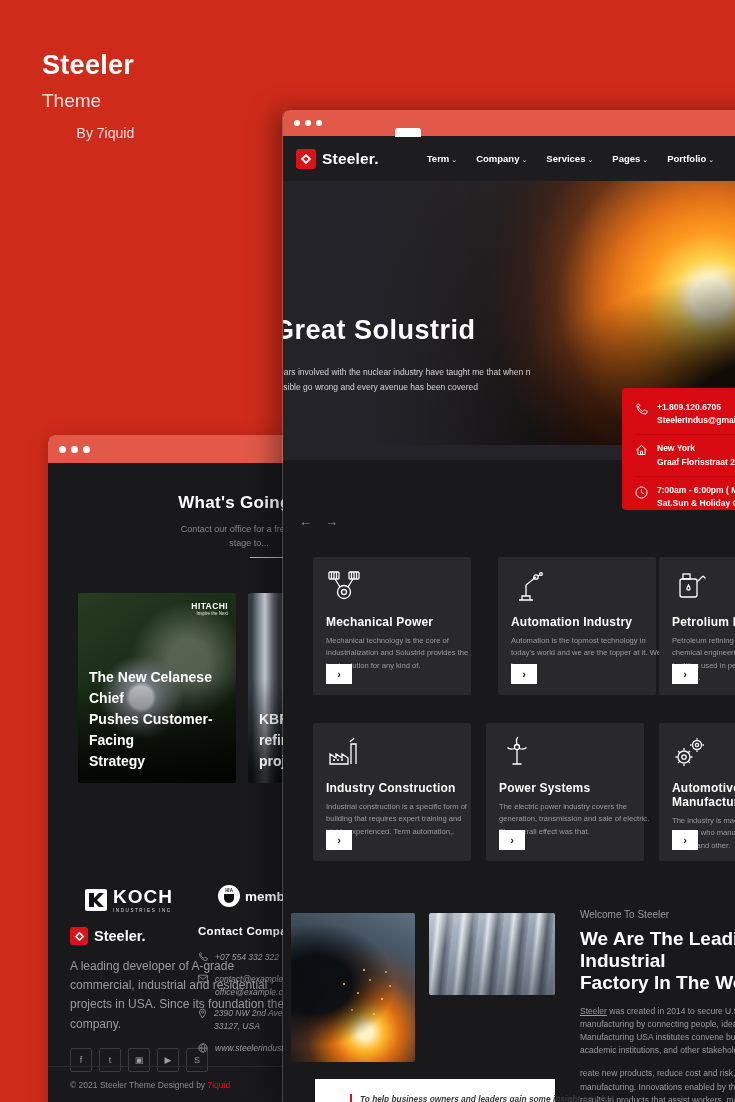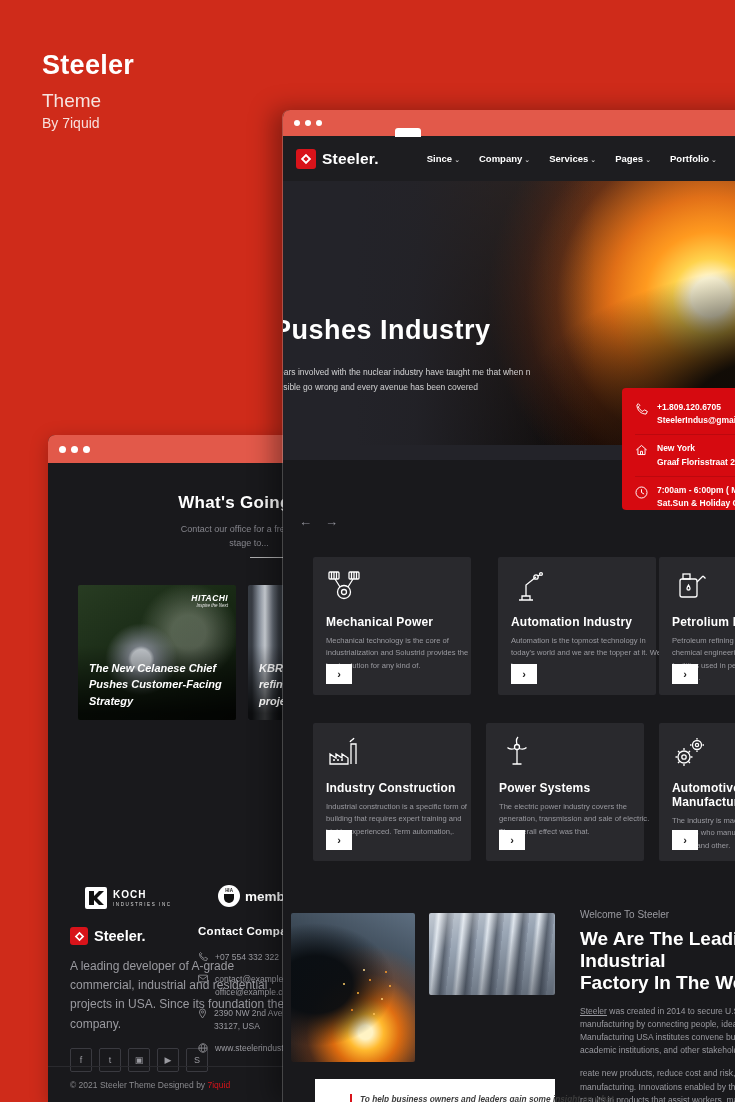--- a/index.html
+++ b/index.html
@@ -6,53 +6,53 @@
   body{
     width:735px;height:1102px;position:relative;overflow:hidden;
     background:#cf2b1a;
     font-family:"Liberation Sans","DejaVu Sans",sans-serif;
     -webkit-font-smoothing:antialiased;
   }
   
   .brand{position:absolute;left:42px;top:50px;color:#fff;}
   .brand .t1{font-size:27px;font-weight:700;letter-spacing:.3px;}
   .brand .t2{font-size:19px;font-weight:400;color:#f6e3df;margin-top:9px;}
-  .brand .t3{font-size:14px;font-weight:400;color:rgba(255,255,255,.85);margin-top:3px;}
+  .brand .t3{font-size:14px;font-weight:400;color:rgba(255,255,255,.85);margin-top:13px;text-align:right;}
 
   
   .window{position:absolute;overflow:hidden;border-radius:7px 7px 0 0;background:#19191c;}
   .titlebar{height:26px;background:#e2594a;display:flex;align-items:center;padding-left:11px;gap:5px;}
   .dot{width:6px;height:6px;border-radius:50%;background:#fff;}
   
   #back-win{left:48px;top:435px;width:402px;height:667px;box-shadow:0 4px 18px rgba(0,0,0,.25);}
   #back-win .titlebar{height:28px;}
   #back-win .dot{width:7px;height:7px;}
   .bw-head{position:absolute;left:0;top:58px;width:100%;text-align:center;color:#fff;
            font-size:17px;font-weight:700;letter-spacing:.3px;}
   .bw-sub{position:absolute;left:0;top:88px;width:100%;text-align:center;color:#85858c;
           font-size:9px;line-height:1.55;white-space:pre-line;}
   .bw-underline{position:absolute;left:202px;top:122px;width:40px;height:1px;background:rgba(255,255,255,.65);}
 
-  .news-card{position:absolute;top:150px;width:158px;height:135px;border-radius:2px;overflow:hidden;font-style:italic;}
+  .news-card{position:absolute;top:158px;width:158px;height:190px;border-radius:2px;overflow:hidden;}
   #news1{left:30px;background:
       radial-gradient(circle at 40% 55%, #c9ced3 0 8%, #7e858c 11%, rgba(30,48,28,0) 30%),
       radial-gradient(circle at 70% 35%, rgba(210,215,200,.35) 0 12%, rgba(0,0,0,0) 35%),
       linear-gradient(145deg,#2a3f24 0%,#1a2c16 45%,#0b120a 100%);}
   #news2{left:200px;background:
       repeating-linear-gradient(90deg,#3a3f47 0 4px,#9099a5 11px,#dde2e9 17px,#6b727d 25px,#3a3f47 31px);}
   .news-shade{position:absolute;inset:0;background:linear-gradient(180deg,rgba(0,0,0,.05) 45%,rgba(0,0,0,.78) 95%);}
-  .news-title{position:absolute;left:11px;bottom:11px;color:#fff;font-size:11px;font-weight:700;
+  .news-title{position:absolute;left:11px;bottom:11px;color:#fff;font-size:14px;font-weight:700;
               line-height:1.5;white-space:pre-line;}
   .hitachi{position:absolute;right:8px;top:8px;text-align:right;color:#fff;}
   .hitachi .h1{font-size:8.5px;font-weight:700;letter-spacing:.4px;}
   .hitachi .h2{font-size:4.5px;color:#e8e8e8;}
 
   .logos{position:absolute;left:0;top:448px;width:100%;height:40px;color:#fff;}
   .logo-koch{position:absolute;left:37px;top:4px;display:flex;align-items:center;gap:6px;}
-  .koch-text .k1{font-size:10px;font-weight:800;letter-spacing:1px;line-height:1;}
+  .koch-text .k1{font-size:19px;font-weight:800;letter-spacing:1px;line-height:1;}
   .koch-text .k2{font-size:4.5px;letter-spacing:1.6px;color:#ddd;margin-top:2px;}
   .logo-hia{position:absolute;left:170px;top:2px;display:flex;align-items:center;gap:5px;}
   .hia-badge{width:22px;height:22px;border-radius:50%;background:#fff;color:#111;
              display:flex;align-items:center;justify-content:center;flex-direction:column;}
   .hia-badge .a{font-size:4.5px;font-weight:800;line-height:1;}
   .hia-badge .b{width:10px;height:9px;background:#111;border-radius:0 0 6px 6px;margin-top:1px;}
   .hia-name{font-size:13.5px;font-weight:600;}
 
   .bw-footer{position:absolute;left:0;top:490px;width:100%;}
   .fcol1{position:absolute;left:22px;top:2px;width:138px;}
@@ -61,21 +61,21 @@
   .flogo-sq svg{display:block;}
   .flogo-name{color:#fff;font-size:14.5px;font-weight:700;}
   .fabout{margin-top:12px;color:#9a9aa0;font-size:12px;line-height:1.6;white-space:pre;}
   .socials{display:flex;gap:7px;margin-top:14px;}
   .soc{width:22px;height:22px;border:1px solid #3a3a40;border-radius:2px;color:#9a9aa0;
        font-size:9px;display:flex;align-items:center;justify-content:center;}
   .fcol2{position:absolute;left:150px;top:0;width:240px;}
   .fcol2 h4{margin:0 0 14px 0;color:#fff;font-size:11.5px;font-weight:700;letter-spacing:.3px;}
   .crow{display:flex;gap:7px;margin-bottom:9px;color:#9a9aa0;font-size:8.5px;line-height:1.5;}
   .crow svg{flex:none;margin-top:1px;}
-  .crow .txt{white-space:pre;}
+  .crow .txt{white-space:pre;font-style:italic;}
   .bw-bottom{position:absolute;left:0;top:631px;width:100%;height:36px;border-top:1px solid #2a2a2e;}
   .copy{position:absolute;left:22px;top:13px;font-size:8.5px;color:#8a8a8e;}
   .copy .red{color:#d8131a;}
 
   
   #front-win{left:283px;top:110px;width:540px;height:992px;
              box-shadow:-1px 0 0 rgba(255,255,255,.22), -10px 0 24px rgba(0,0,0,.35);
              border-radius:7px 0 0 0;}
   .nav{position:absolute;left:0;top:26px;width:100%;height:45px;background:#1d1d20;display:flex;align-items:center;}
   .nav-logo{display:flex;align-items:center;gap:6px;margin-left:13px;}
@@ -272,35 +272,35 @@
   <div class="nav">
     <div class="nav-logo">
       <span class="nav-logo-sq">
         <svg width="12" height="12" viewBox="0 0 12 12">
             <path d="M6 0.8 L11.2 6 L6 11.2 L0.8 6 Z M6 3.4 L3.4 6 L6 8.6 L8.6 6 Z" fill="#fff"></path>
           </svg>
       </span>
       <span class="nav-logo-name">Steeler.</span>
     </div>
     <div class="nav-menu">
-      <span class="nav-item"><span>Since</span><span class="caret">⌄</span></span>
+      <span class="nav-item"><span>Term</span><span class="caret">⌄</span></span>
       <span class="nav-item"><span>Company</span><span class="caret">⌄</span></span>
       <span class="nav-item"><span>Services</span><span class="caret">⌄</span></span>
       <span class="nav-item"><span>Pages</span><span class="caret">⌄</span></span>
       <span class="nav-item"><span>Portfolio</span><span class="caret">⌄</span></span>
       <span class="nav-item"></span>
 
     </div>
   </div>
   <div class="active-tab"></div>
 
   <div class="hero">
     <div class="hero-photo"></div>
     <div class="hero-fade"></div>
-    <div class="hero-title">Pushes Industry</div>
+    <div class="hero-title">Great Solustrid</div>
     <div class="hero-para">ears involved with the nuclear industry have taught me that when n
 ssible go wrong and every avenue has been covered</div>
     <div class="hero-arrows">
       <span>←</span>
       <span>→</span>
     </div>
   </div>
 
   <div class="contact-card">
     <div class="ccrow">

